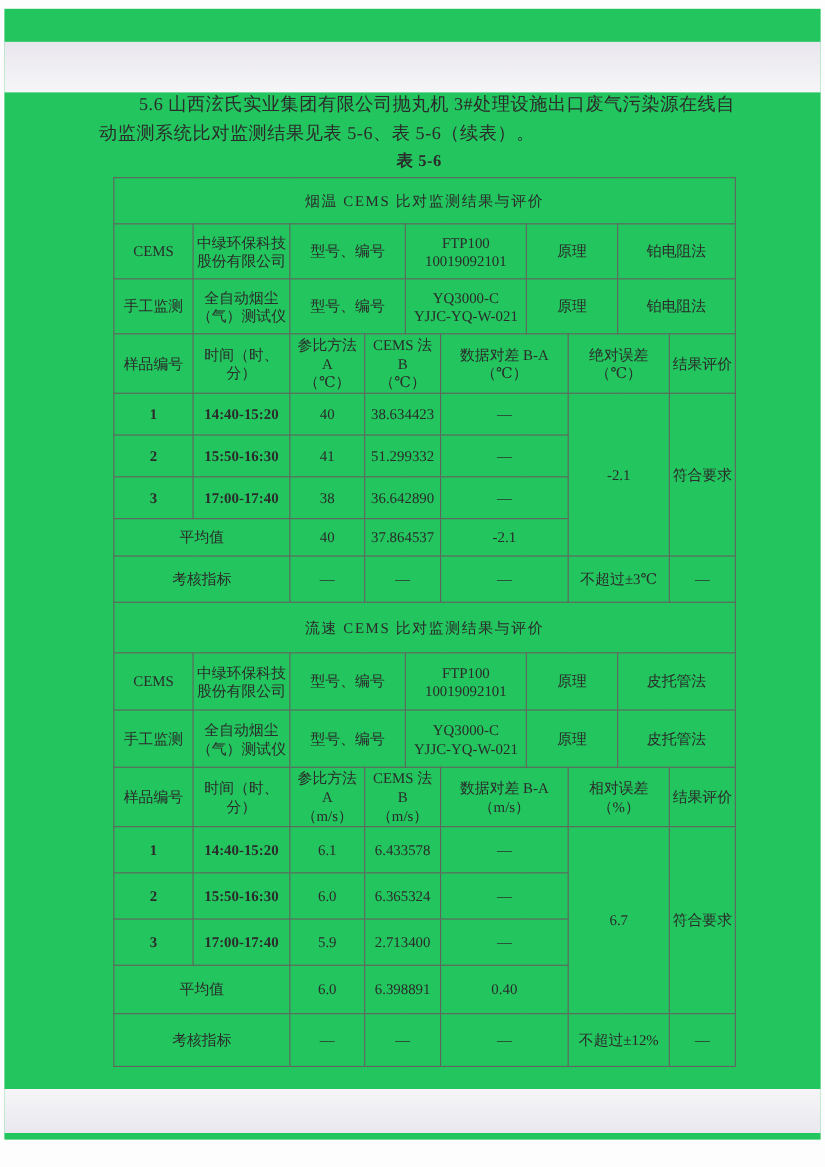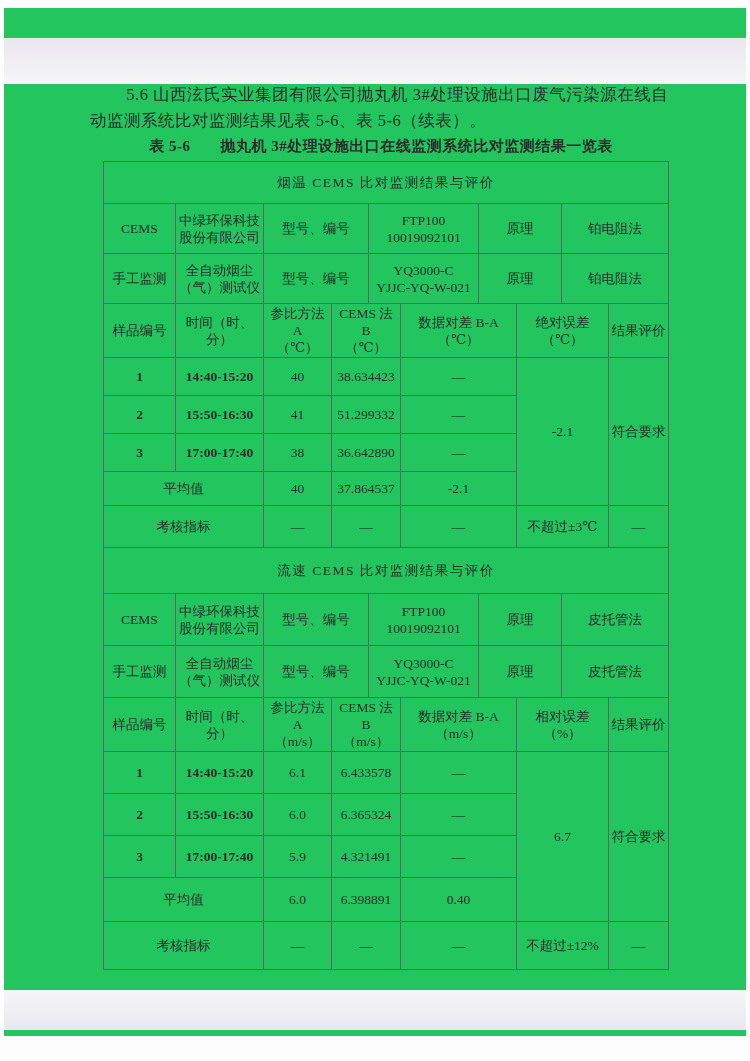--- a/index.html
+++ b/index.html
@@ -61,21 +61,20 @@
 <div class="page">
   <div class="band-top"></div>
   <div class="band-bottom"></div>
 
   <div class="content">
 
     <p class="intro">5.6 山西泫氏实业集团有限公司抛丸机 3#处理设施出口废气污染源在线自动监测系统比对监测结果见表 5-6、表 5-6（续表）。</p>
 
     <div class="caption">
       <span>表 5-6</span>
-      <span>抛丸机 3#处理设施出口在线监测系统比对监测结果一览表</span>
     </div>
 
     <table class="cmp">
       <colgroup>
         <col style="width:72px">
           <col style="width:88px">
           <col style="width:68px">
         <col style="width:37px">
           <col style="width:32px">
           <col style="width:78px">
@@ -211,21 +210,21 @@
           <td class="bold">2</td>
           <td class="bold">15:50-16:30</td>
           <td>6.0</td>
           <td colspan="2">6.365324</td>
           <td colspan="2">—</td>
         </tr>
         <tr class="h42">
           <td class="bold">3</td>
           <td class="bold">17:00-17:40</td>
           <td>5.9</td>
-          <td colspan="2">4.321491</td>
+          <td colspan="2">2.713400</td>
           <td colspan="2">—</td>
         </tr>
         <tr class="h44">
           <td colspan="2">平均值</td>
           <td>6.0</td>
           <td colspan="2">6.398891</td>
           <td colspan="2">0.40</td>
         </tr>
         <tr class="h48">
           <td colspan="2">考核指标</td>

